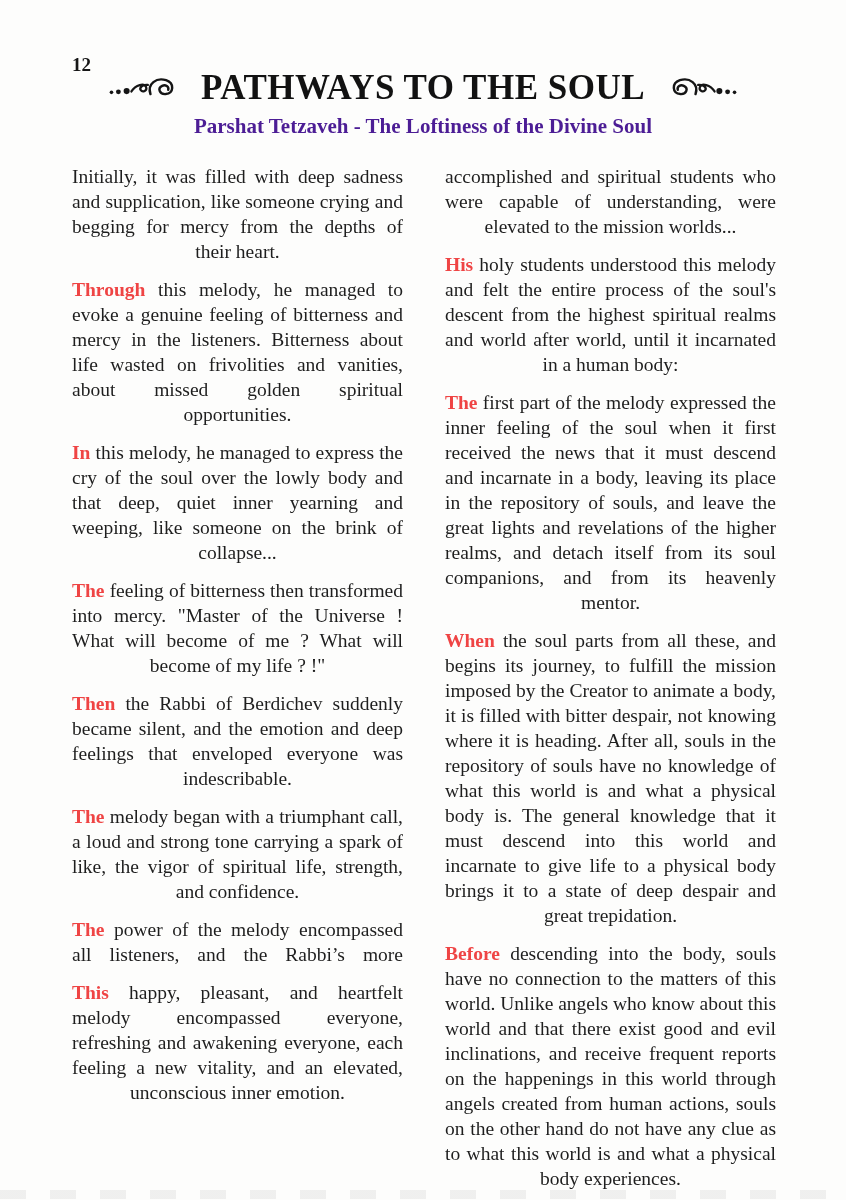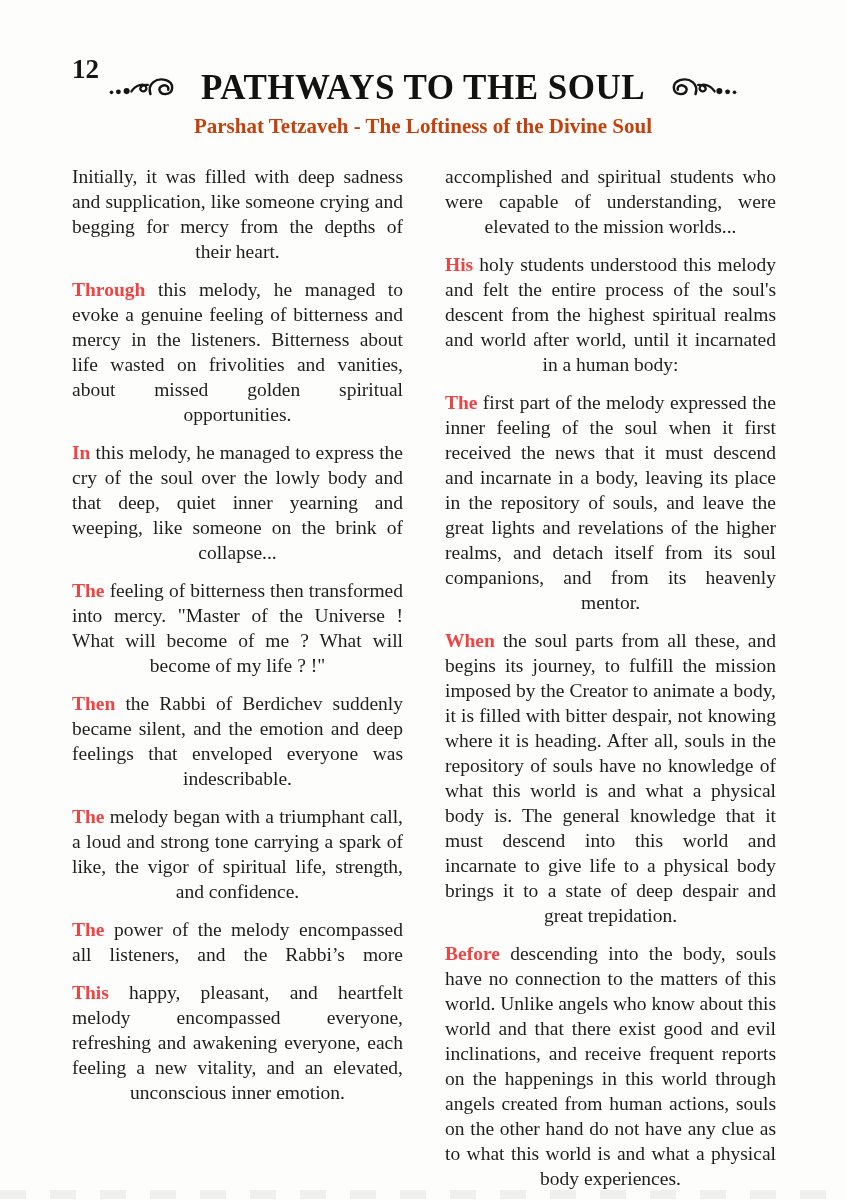--- a/index.html
+++ b/index.html
@@ -9,36 +9,36 @@
     color: #1e1e1e;
     font-family: "Liberation Serif", "DejaVu Serif", serif;
     overflow: hidden;
     position: relative;
   }
   .page { position: relative; width: 846px; height: 1200px; }
 
   .header { position: relative; padding-top: 48px; }
   .page-number {
     position: absolute; left: 72px; top: 54px;
-    font-size: 27px; font-weight: bold; color: #161616;
+    font-size: 19px; font-weight: bold; color: #161616;
   }
   .title-row {
     display: flex; align-items: center; justify-content: center; gap: 8px; margin-top: 22px;
   }
   .title {
     font-size: 35px; font-weight: bold; letter-spacing: 0.5px;
     color: #121212; white-space: nowrap; line-height: 1.05;
   }
   .ornament { display: inline-block; height: 26px; }
   .ornament svg { display: block; height: 26px; width: 92px; }
   .ornament.right svg { transform: scaleX(-1); }
 
   .subtitle {
     text-align: center; font-size: 21px; font-weight: bold;
-    margin-top: 7px; color: #c2410c;
+    margin-top: 7px; color: #4c1d95;
   }
 
   .columns {
     display: flex; gap: 42px;
     padding: 25px 42px 0 72px;
   }
   .col { width: 331px; }
 
   p.para {
     font-size: 19.5px; line-height: 25px;

